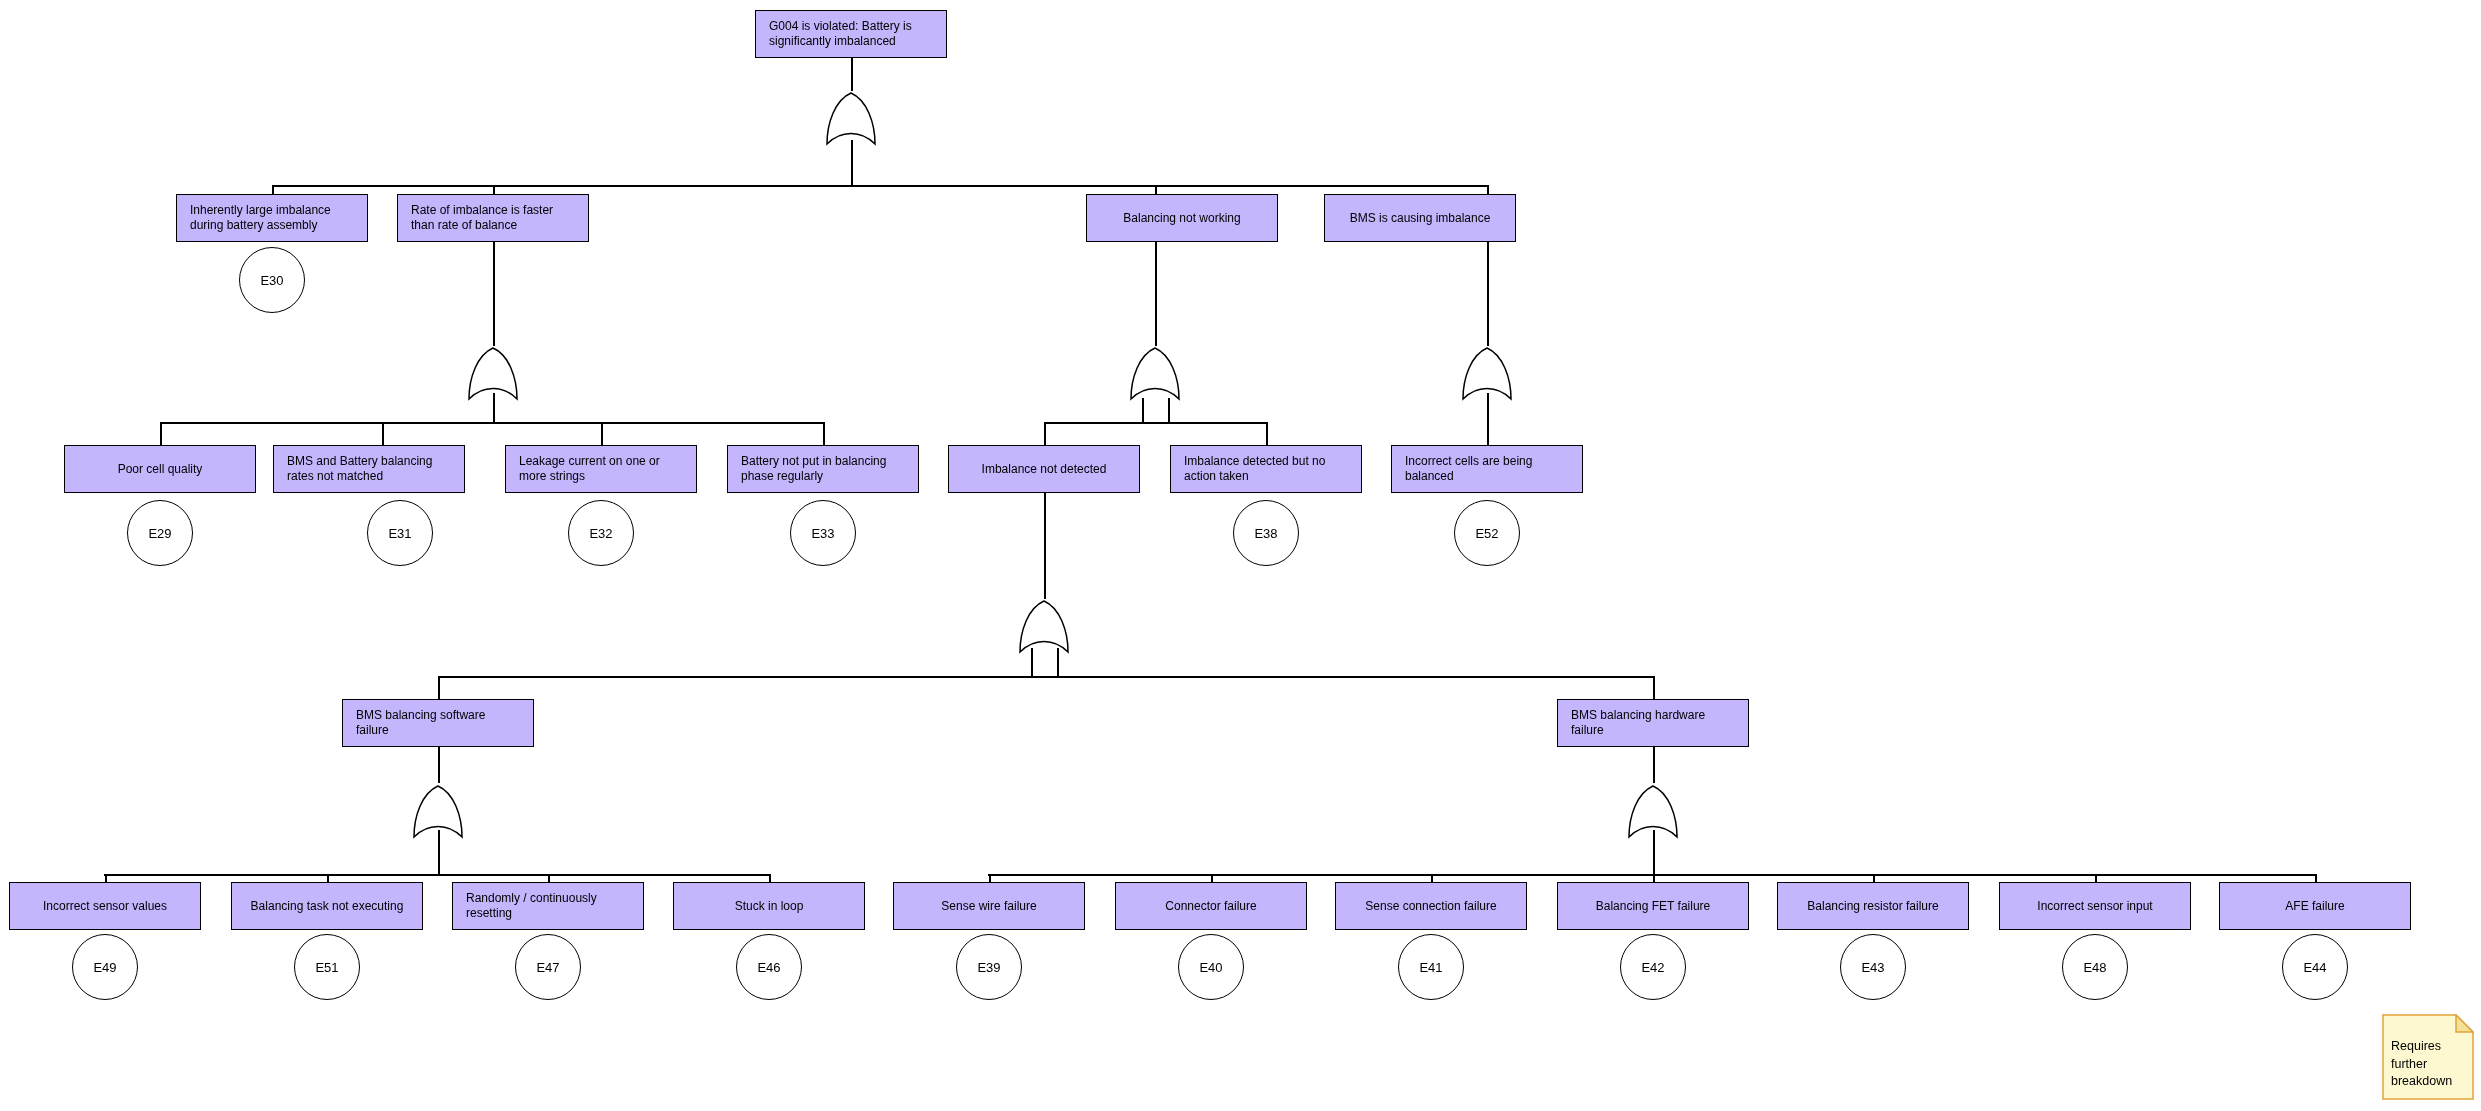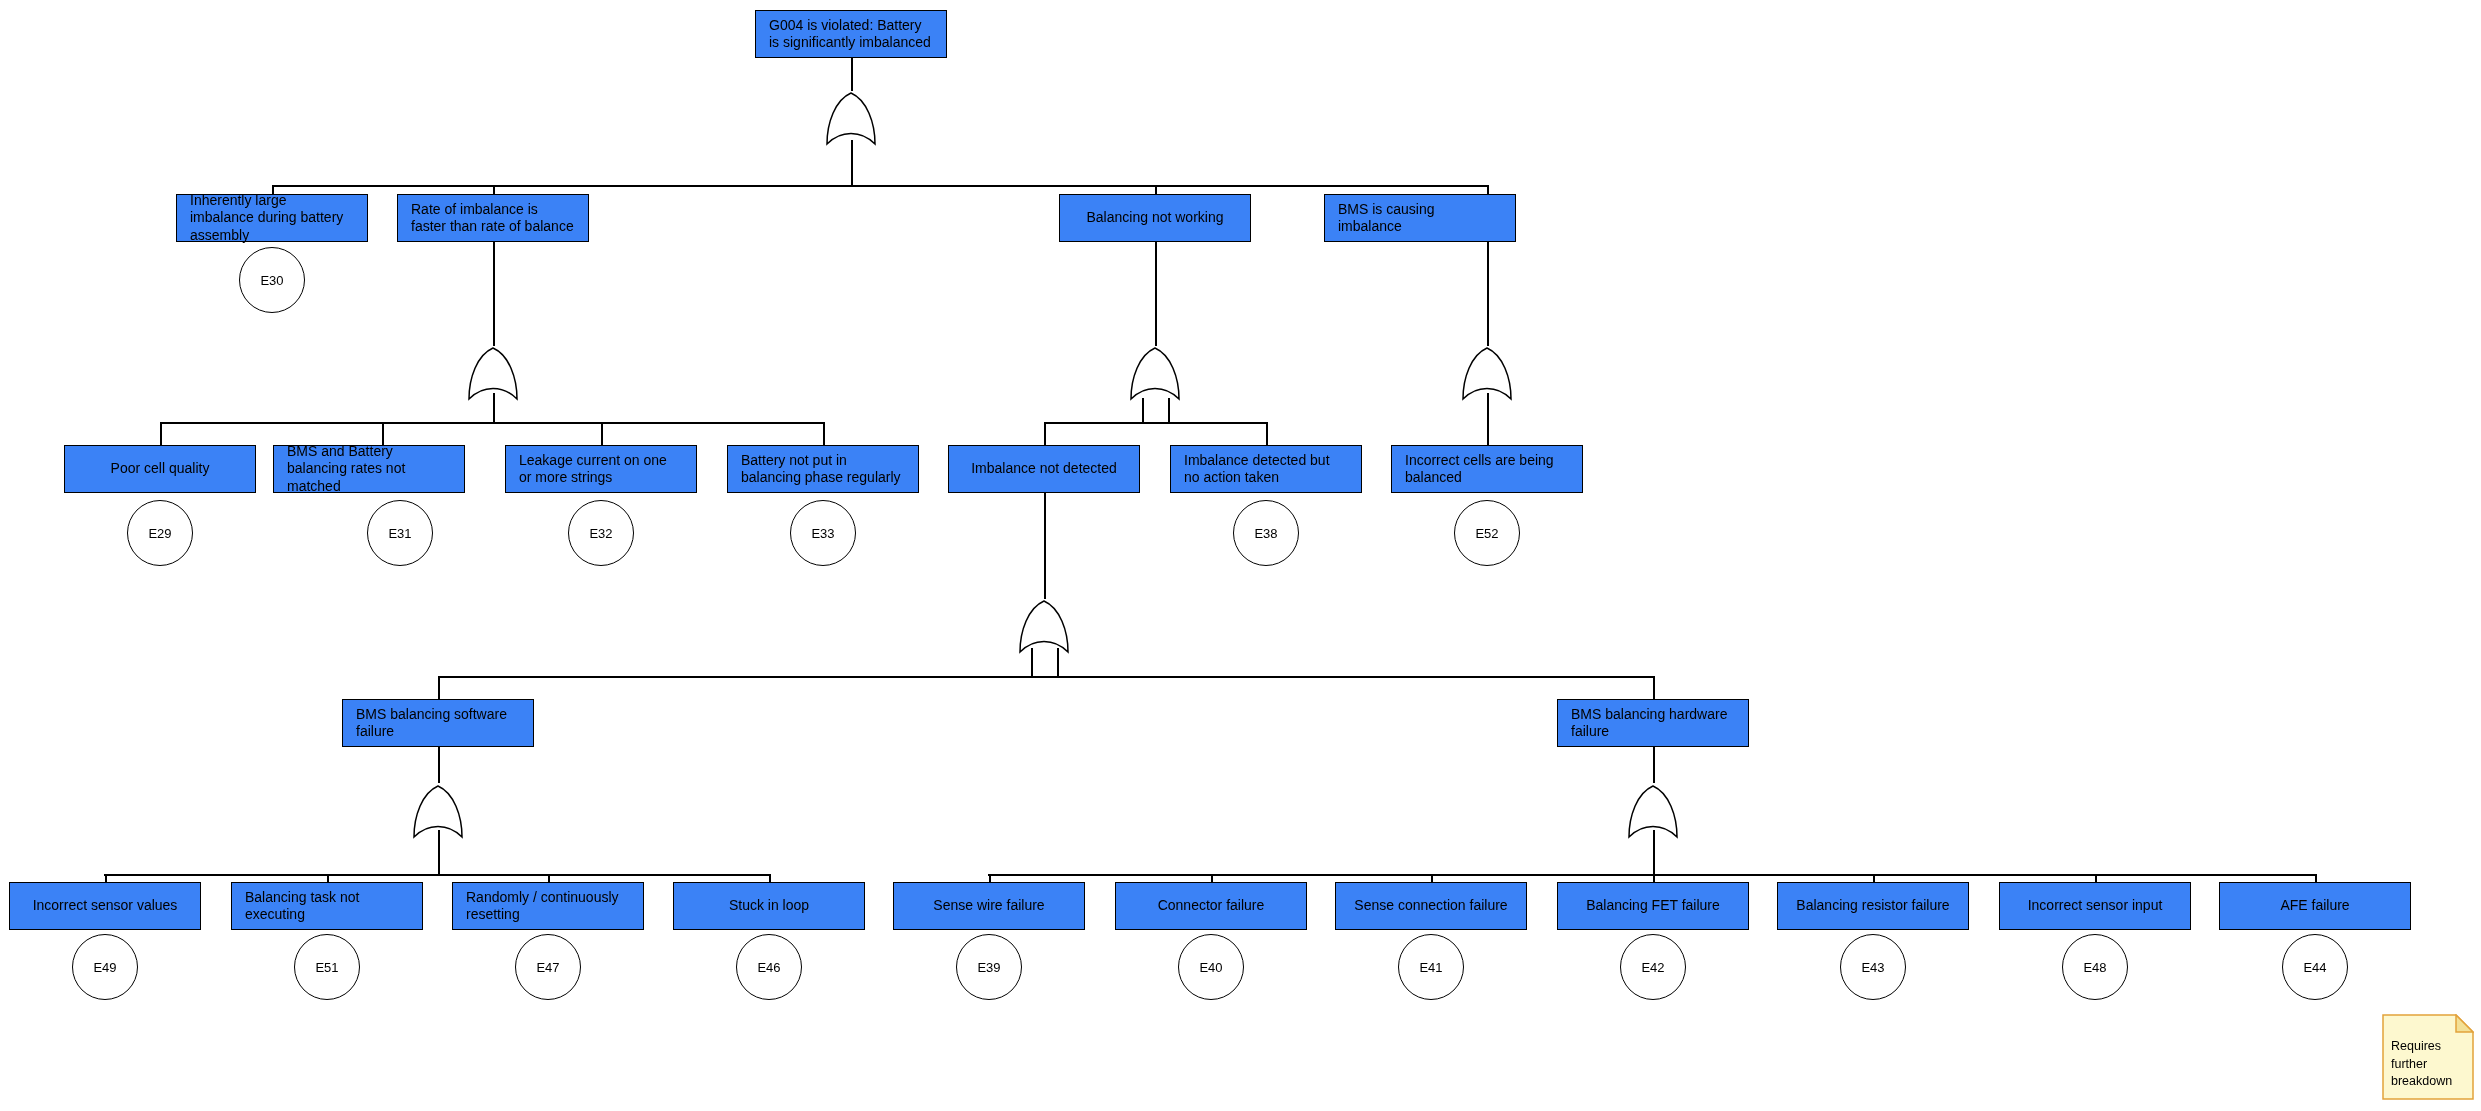--- a/index.html
+++ b/index.html
@@ -2,23 +2,23 @@
 <html><head>
 <meta charset="utf-8">
 <style>
   html,body { margin:0; padding:0; background:#ffffff; }
   #canvas {
     position:relative; width:2481px; height:1111px; background:#ffffff;
     font-family:"Liberation Sans", sans-serif; color:#000;
   }
   .box {
     position:absolute; width:192px; height:48px; box-sizing:border-box;
-    border:1.5px solid #000; background:#3b82f6;
+    border:1.5px solid #000; background:#c4b5fd;
     display:flex; align-items:center; justify-content:center;
-    padding:2px 13px; font-size:14px; line-height:1.25; text-align:left;
+    padding:2px 13px; font-size:12px; line-height:1.25; text-align:left;
   }
   .circle {
     position:absolute; width:66px; height:66px; box-sizing:border-box;
     border:1.5px solid #000; border-radius:50%; background:#fff;
     display:flex; align-items:center; justify-content:center; font-size:13px;
   }
   .vl { position:absolute; width:1.5px; background:#000; }
   .hl { position:absolute; height:1.5px; background:#000; }
   .gate { position:absolute; width:54px; height:56px; }
   .note { position:absolute; left:2382px; top:1014px; width:76px; height:86px; }
@@ -103,21 +103,21 @@
   <div class="box" style="left:755px;top:10px">
       <span>G004 is violated: Battery is significantly imbalanced</span>
     </div>
 
   <div class="box" style="left:176px;top:194px">
       <span>Inherently large imbalance during battery assembly</span>
     </div>
   <div class="box" style="left:397px;top:194px">
       <span>Rate of imbalance is faster than rate of balance</span>
     </div>
-  <div class="box" style="left:1059px;top:194px">
+  <div class="box" style="left:1086px;top:194px">
       <span>Balancing not working</span>
     </div>
   <div class="box" style="left:1324px;top:194px">
       <span>BMS is causing imbalance</span>
     </div>
 
   <div class="box" style="left:64px;top:445px">
       <span>Poor cell quality</span>
     </div>
   <div class="box" style="left:273px;top:445px">

